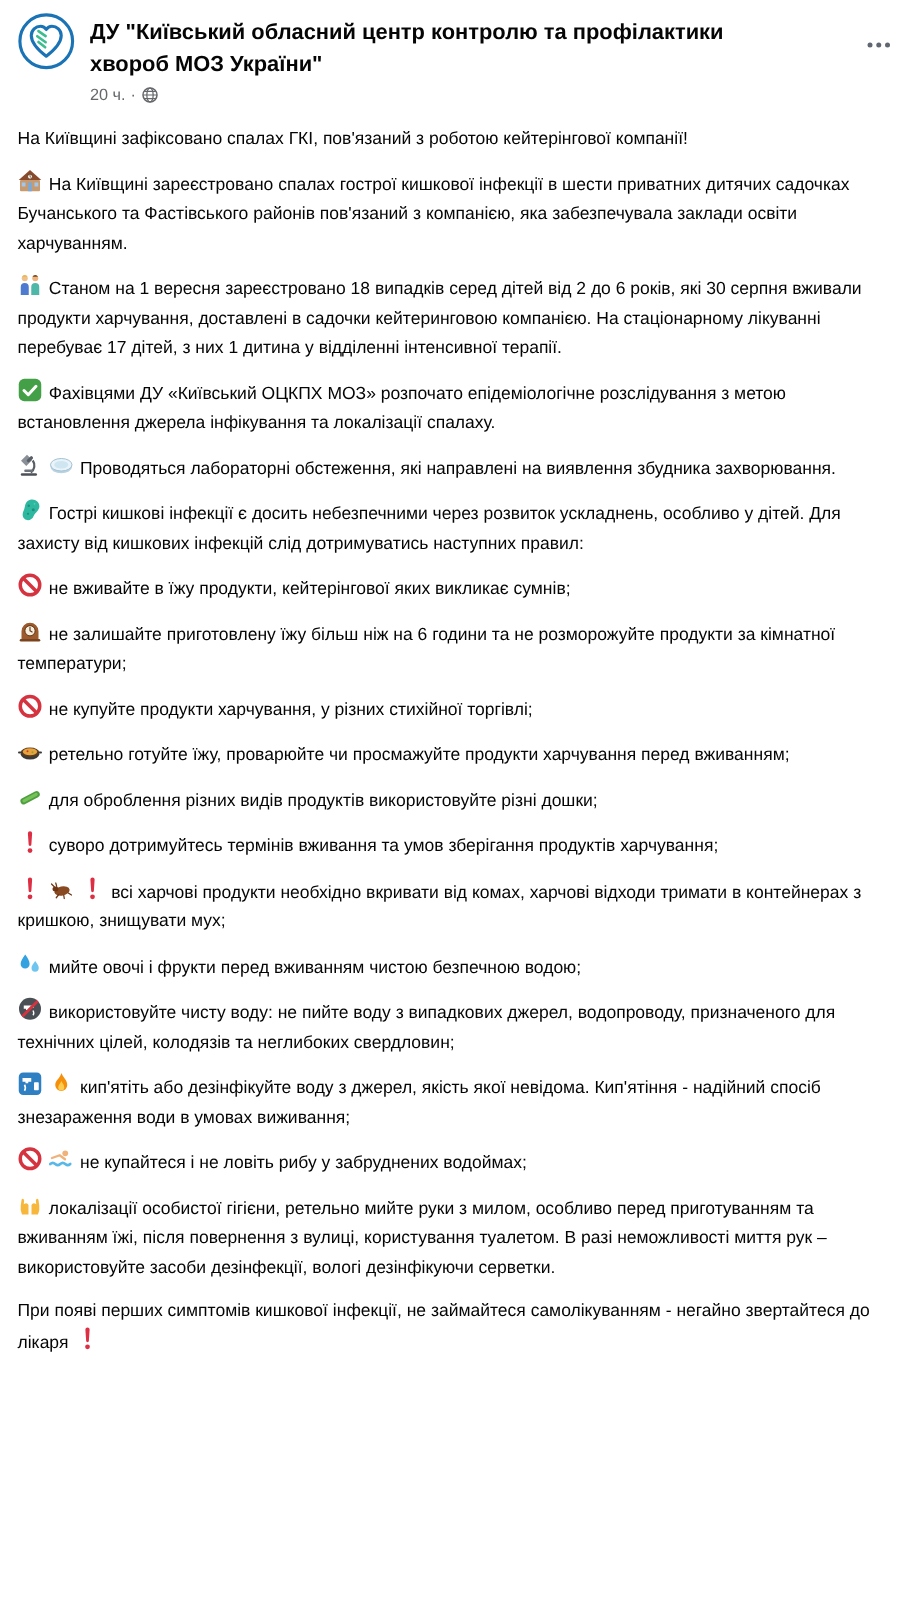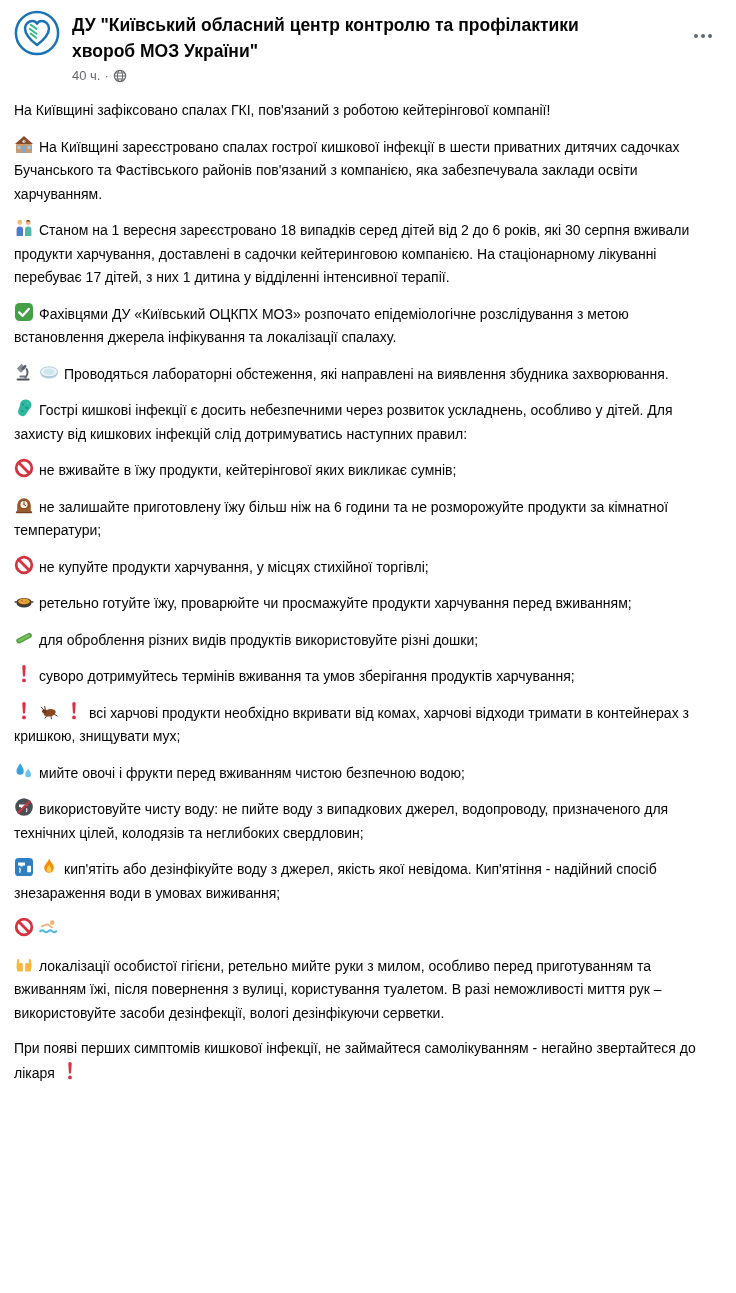--- a/index.html
+++ b/index.html
@@ -45,21 +45,21 @@
             <path d="M17.5 15.5 l6 4.2"></path>
             <path d="M16.5 19.8 l7 5"></path>
             <path d="M17.5 24.6 l5.6 4.4"></path>
           </g>
         </svg>
       </span>
     </div>
     <div class="head-text">
       <div class="page-name">ДУ "Київський обласний центр контролю та профілактики хвороб МОЗ України"</div>
       <div class="meta">
-        <span>40 ч.</span>
+        <span>20 ч.</span>
         <span>·</span>
         <span class="globe">
           <svg viewBox="0 0 16 16">
             <circle cx="8" cy="8" r="6.4" fill="none" stroke="#65676b" stroke-width="1.4"></circle>
             <ellipse cx="8" cy="8" rx="2.9" ry="6.4" fill="none" stroke="#65676b" stroke-width="1.1"></ellipse>
             <path d="M1.8 8 h12.4 M2.8 4.6 h10.4 M2.8 11.4 h10.4" stroke="#65676b" stroke-width="1.1" fill="none"></path>
           </svg>
         </span>
       </div>
     </div>
@@ -119,21 +119,21 @@
           </svg></span><span>не вживайте в їжу продукти, кейтерінгової яких викликає сумнів;</span></p>
       <p class="para"><span class="emoji"><svg viewBox="0 0 20 20">
             <path d="M3.2 16.6 V10 a6.8 6.8 0 0 1 13.6 0 v6.6 Z" fill="#9c5a2d"></path>
             <rect x="1.8" y="16.2" width="16.4" height="2" rx="1" fill="#7a431f"></rect>
             <circle cx="10" cy="9.6" r="4.1" fill="#f6efdf" stroke="#5f3413" stroke-width="0.8"></circle>
             <path d="M10 9.6 V6.9 M10 9.6 l1.7 1" stroke="#5f3413" stroke-width="0.9" fill="none" stroke-linecap="round"></path>
           </svg></span><span>не залишайте приготовлену їжу більш ніж на 6 години та не розморожуйте продукти за кімнатної температури;</span></p>
       <p class="para"><span class="emoji"><svg viewBox="0 0 20 20">
             <circle cx="10" cy="10" r="7.8" fill="none" stroke="#d5333f" stroke-width="2.8"></circle>
             <line x1="4.6" y1="4.6" x2="15.4" y2="15.4" stroke="#d5333f" stroke-width="2.8"></line>
-          </svg></span><span>не купуйте продукти харчування, у місцях стихійної торгівлі;</span></p>
+          </svg></span><span>не купуйте продукти харчування, у різних стихійної торгівлі;</span></p>
       <p class="para"><span class="emoji"><svg viewBox="0 0 20 20">
             <ellipse cx="10" cy="12.4" rx="7.4" ry="4.2" fill="#3a3a3a"></ellipse>
             <ellipse cx="10" cy="10.8" rx="7.4" ry="3.8" fill="#5a3b1e"></ellipse>
             <ellipse cx="10" cy="10.4" rx="5.8" ry="2.8" fill="#e8a33d"></ellipse>
             <circle cx="8" cy="10" r="0.8" fill="#c23b2e"></circle>
             <circle cx="12" cy="10.8" r="0.8" fill="#7ca63e"></circle>
             <rect x="0.4" y="10.2" width="3" height="1.6" rx="0.8" fill="#3a3a3a"></rect>
             <rect x="16.6" y="10.2" width="3" height="1.6" rx="0.8" fill="#3a3a3a"></rect>
           </svg></span><span>ретельно готуйте їжу, проварюйте чи просмажуйте продукти харчування перед вживанням;</span></p>
       <p class="para"><span class="emoji"><svg viewBox="0 0 20 20">
@@ -175,21 +175,21 @@
             <path d="M10.2 1.4 C11.2 5 14.8 6.6 14.8 11 a4.8 4.8 0 0 1 -9.6 0 C5.2 7.4 8.6 6 10.2 1.4 Z" fill="#f4900c"></path>
             <path d="M10.1 7.8 C10.9 9.8 12.4 10.6 12.4 12.9 a2.4 2.4 0 0 1 -4.8 0 C7.6 10.9 9.3 9.8 10.1 7.8 Z" fill="#ffcc4d"></path>
           </svg></span><span>кип'ятіть або дезінфікуйте воду з джерел, якість якої невідома. Кип'ятіння - надійний спосіб знезараження води в умовах виживання;</span></p>
       <p class="para"><span class="emoji"><svg viewBox="0 0 20 20">
             <circle cx="10" cy="10" r="7.8" fill="none" stroke="#d5333f" stroke-width="2.8"></circle>
             <line x1="4.6" y1="4.6" x2="15.4" y2="15.4" stroke="#d5333f" stroke-width="2.8"></line>
           </svg></span><span class="emoji"><svg viewBox="0 0 20 20">
             <circle cx="13.2" cy="5.6" r="2.3" fill="#f0b27a"></circle>
             <path d="M2.6 9.4 l6.2 -2.2 4.2 3.2" stroke="#f0b27a" stroke-width="1.9" fill="none" stroke-linecap="round"></path>
             <path d="M1.2 14.2 q2 -1.8 4 0 t4 0 t4 0 t4 0" stroke="#58b9e8" stroke-width="2.1" fill="none" stroke-linecap="round"></path>
-          </svg></span></p>
+          </svg></span><span>не купайтеся і не ловіть рибу у забруднених водоймах;</span></p>
       <p class="para"><span class="emoji"><svg viewBox="0 0 20 20">
             <path d="M8.8 17.6 H3.6 Q2 14.2 2.6 10.4 L3.2 6.2 q0.2 -1.3 1.2 -1.1 q1 0.2 0.9 1.5 L5 9.4 q2.6 -1.8 3.8 0.6 z" fill="#f6b73c"></path>
             <path d="M11.2 17.6 h5.2 Q18 14.2 17.4 10.4 L16.8 6.2 q-0.2 -1.3 -1.2 -1.1 q-1 0.2 -0.9 1.5 L15 9.4 q-2.6 -1.8 -3.8 0.6 z" fill="#f6b73c"></path>
           </svg></span><span>локалізації особистої гігієни, ретельно мийте руки з милом, особливо перед приготуванням та вживанням їжі, після повернення з вулиці, користування туалетом. В разі неможливості миття рук – використовуйте засоби дезінфекції, вологі дезінфікуючи серветки.</span></p>
       <p class="para"><span>При появі перших симптомів кишкової інфекції, не займайтеся самолікуванням - негайно звертайтеся до лікаря</span><span class="emoji suffix"><svg viewBox="0 0 20 20">
             <path d="M8.3 2.6 a1.7 1.7 0 0 1 3.4 0 l-0.6 9 a1.1 1.1 0 0 1 -2.2 0 z" fill="#dd2e44"></path>
             <circle cx="10" cy="16.4" r="1.9" fill="#dd2e44"></circle>
           </svg></span></p>
     </div>
 </div>

